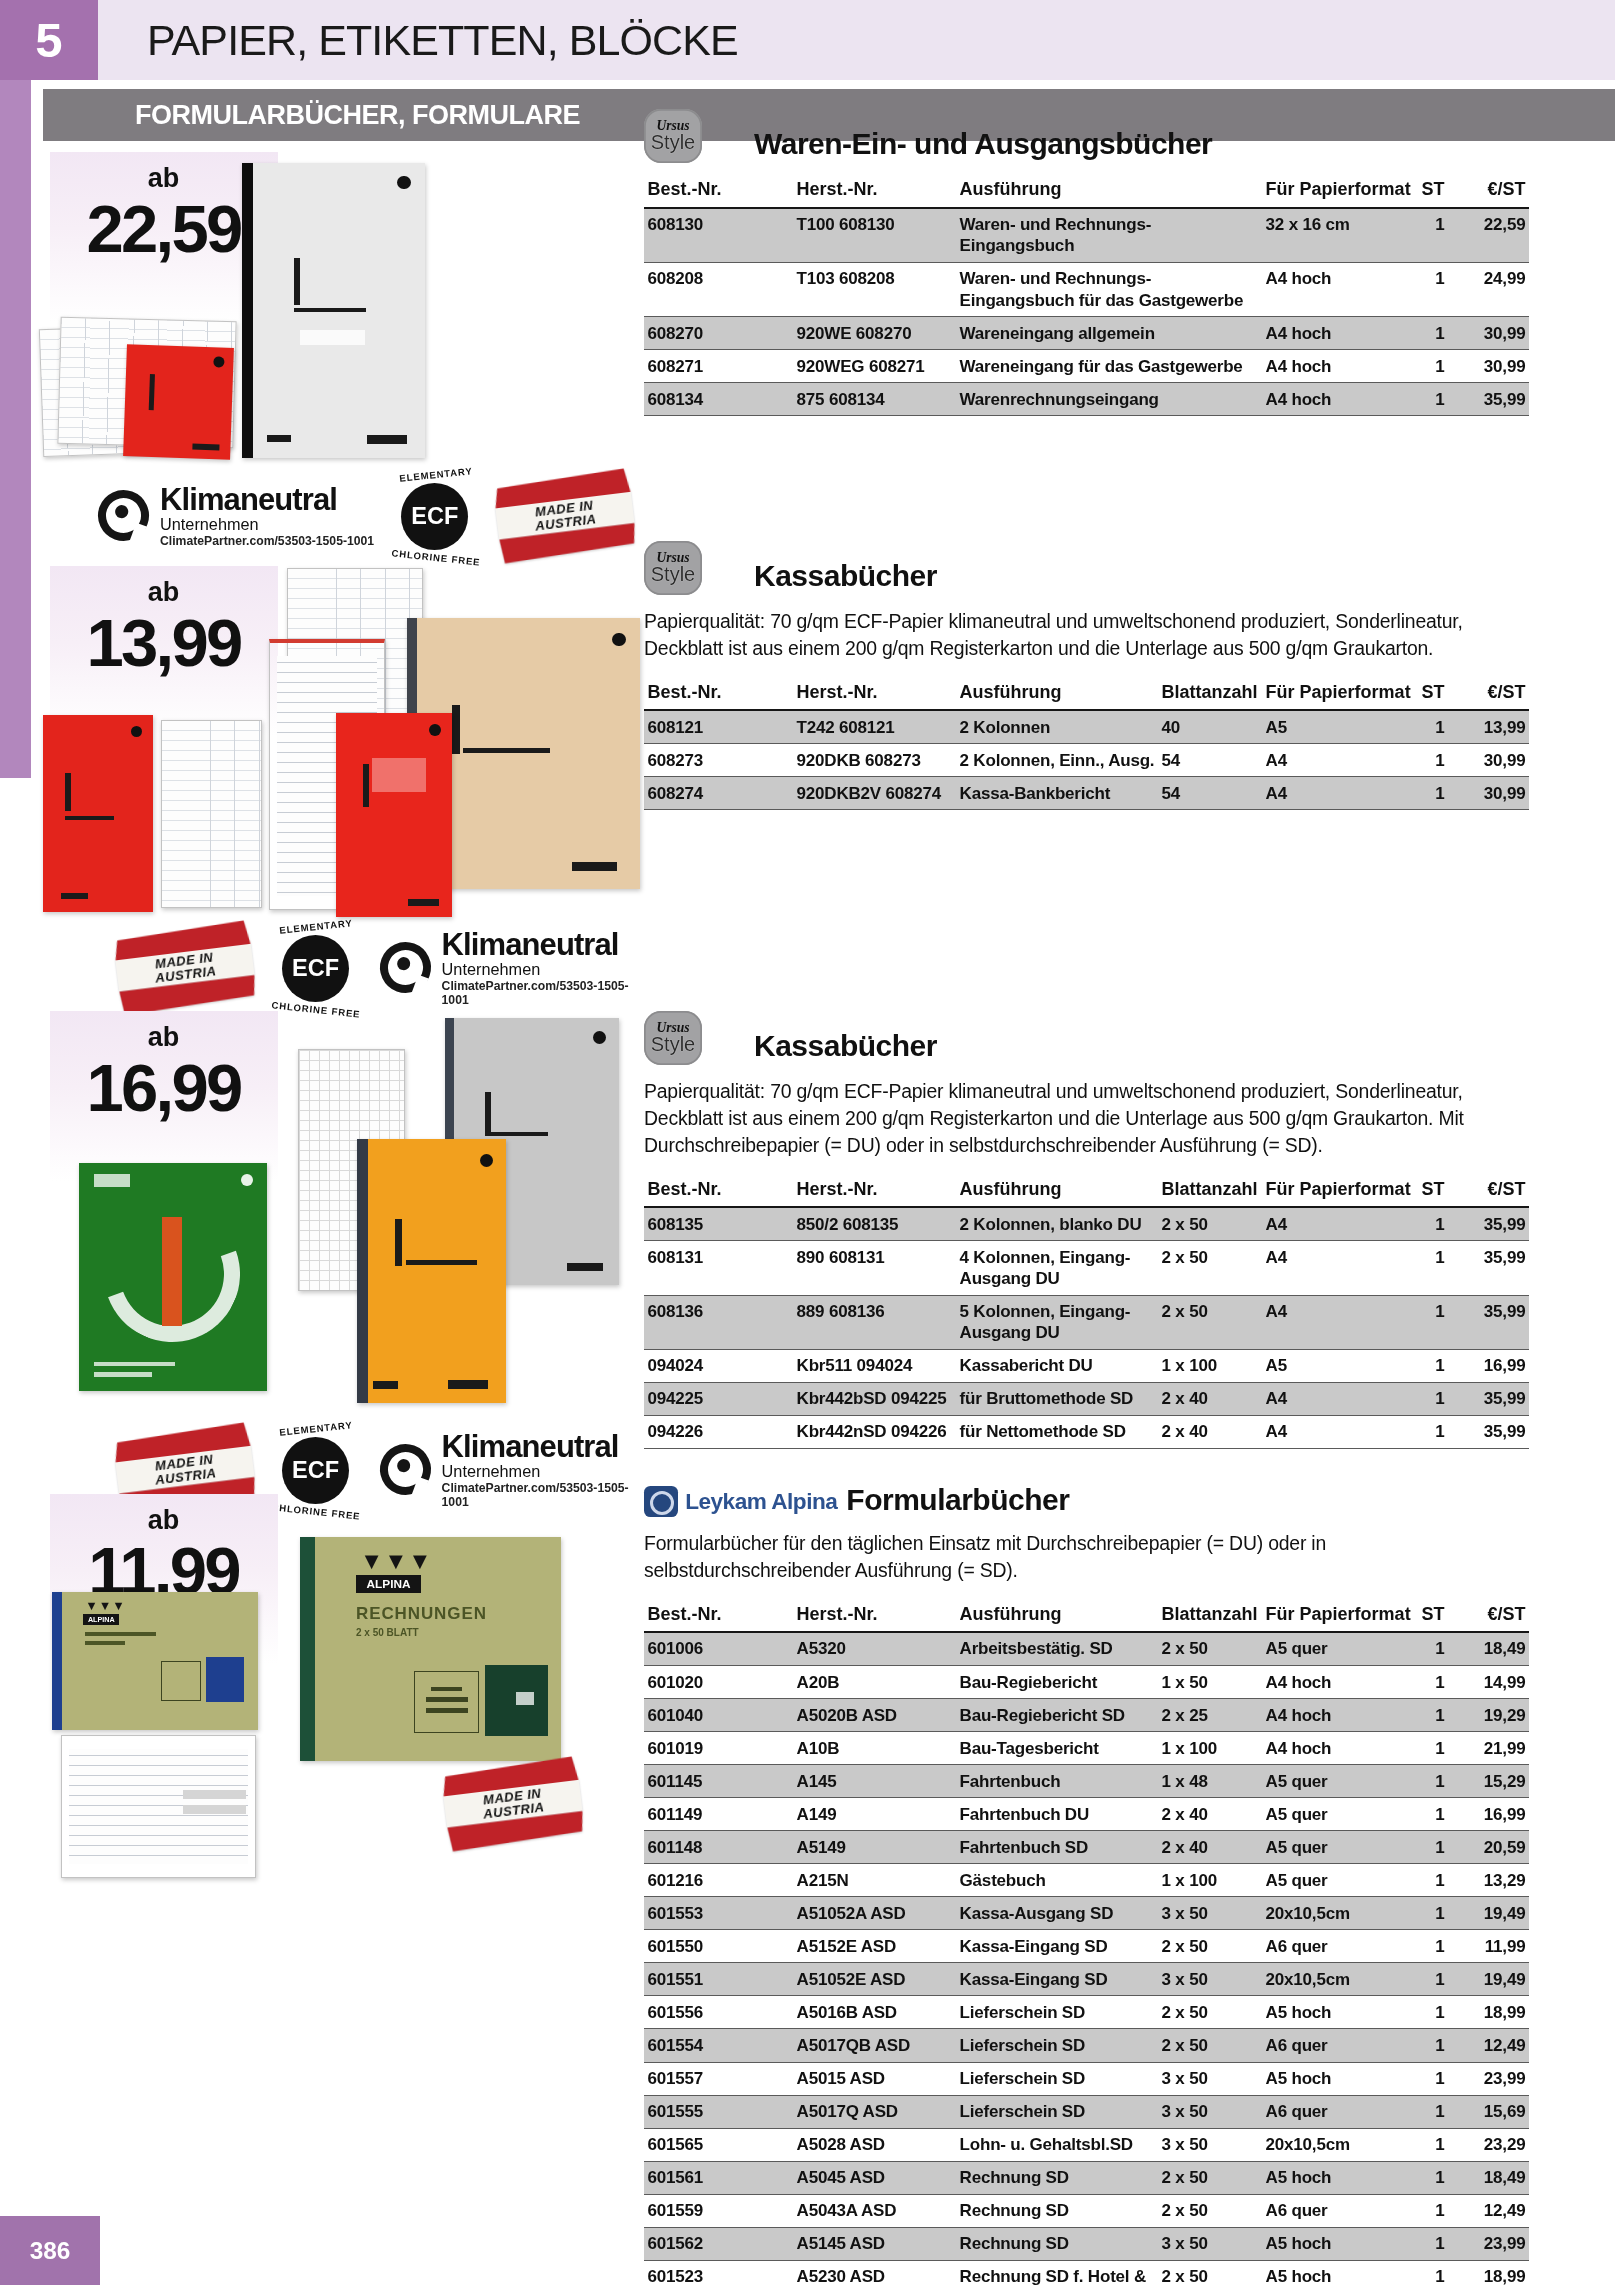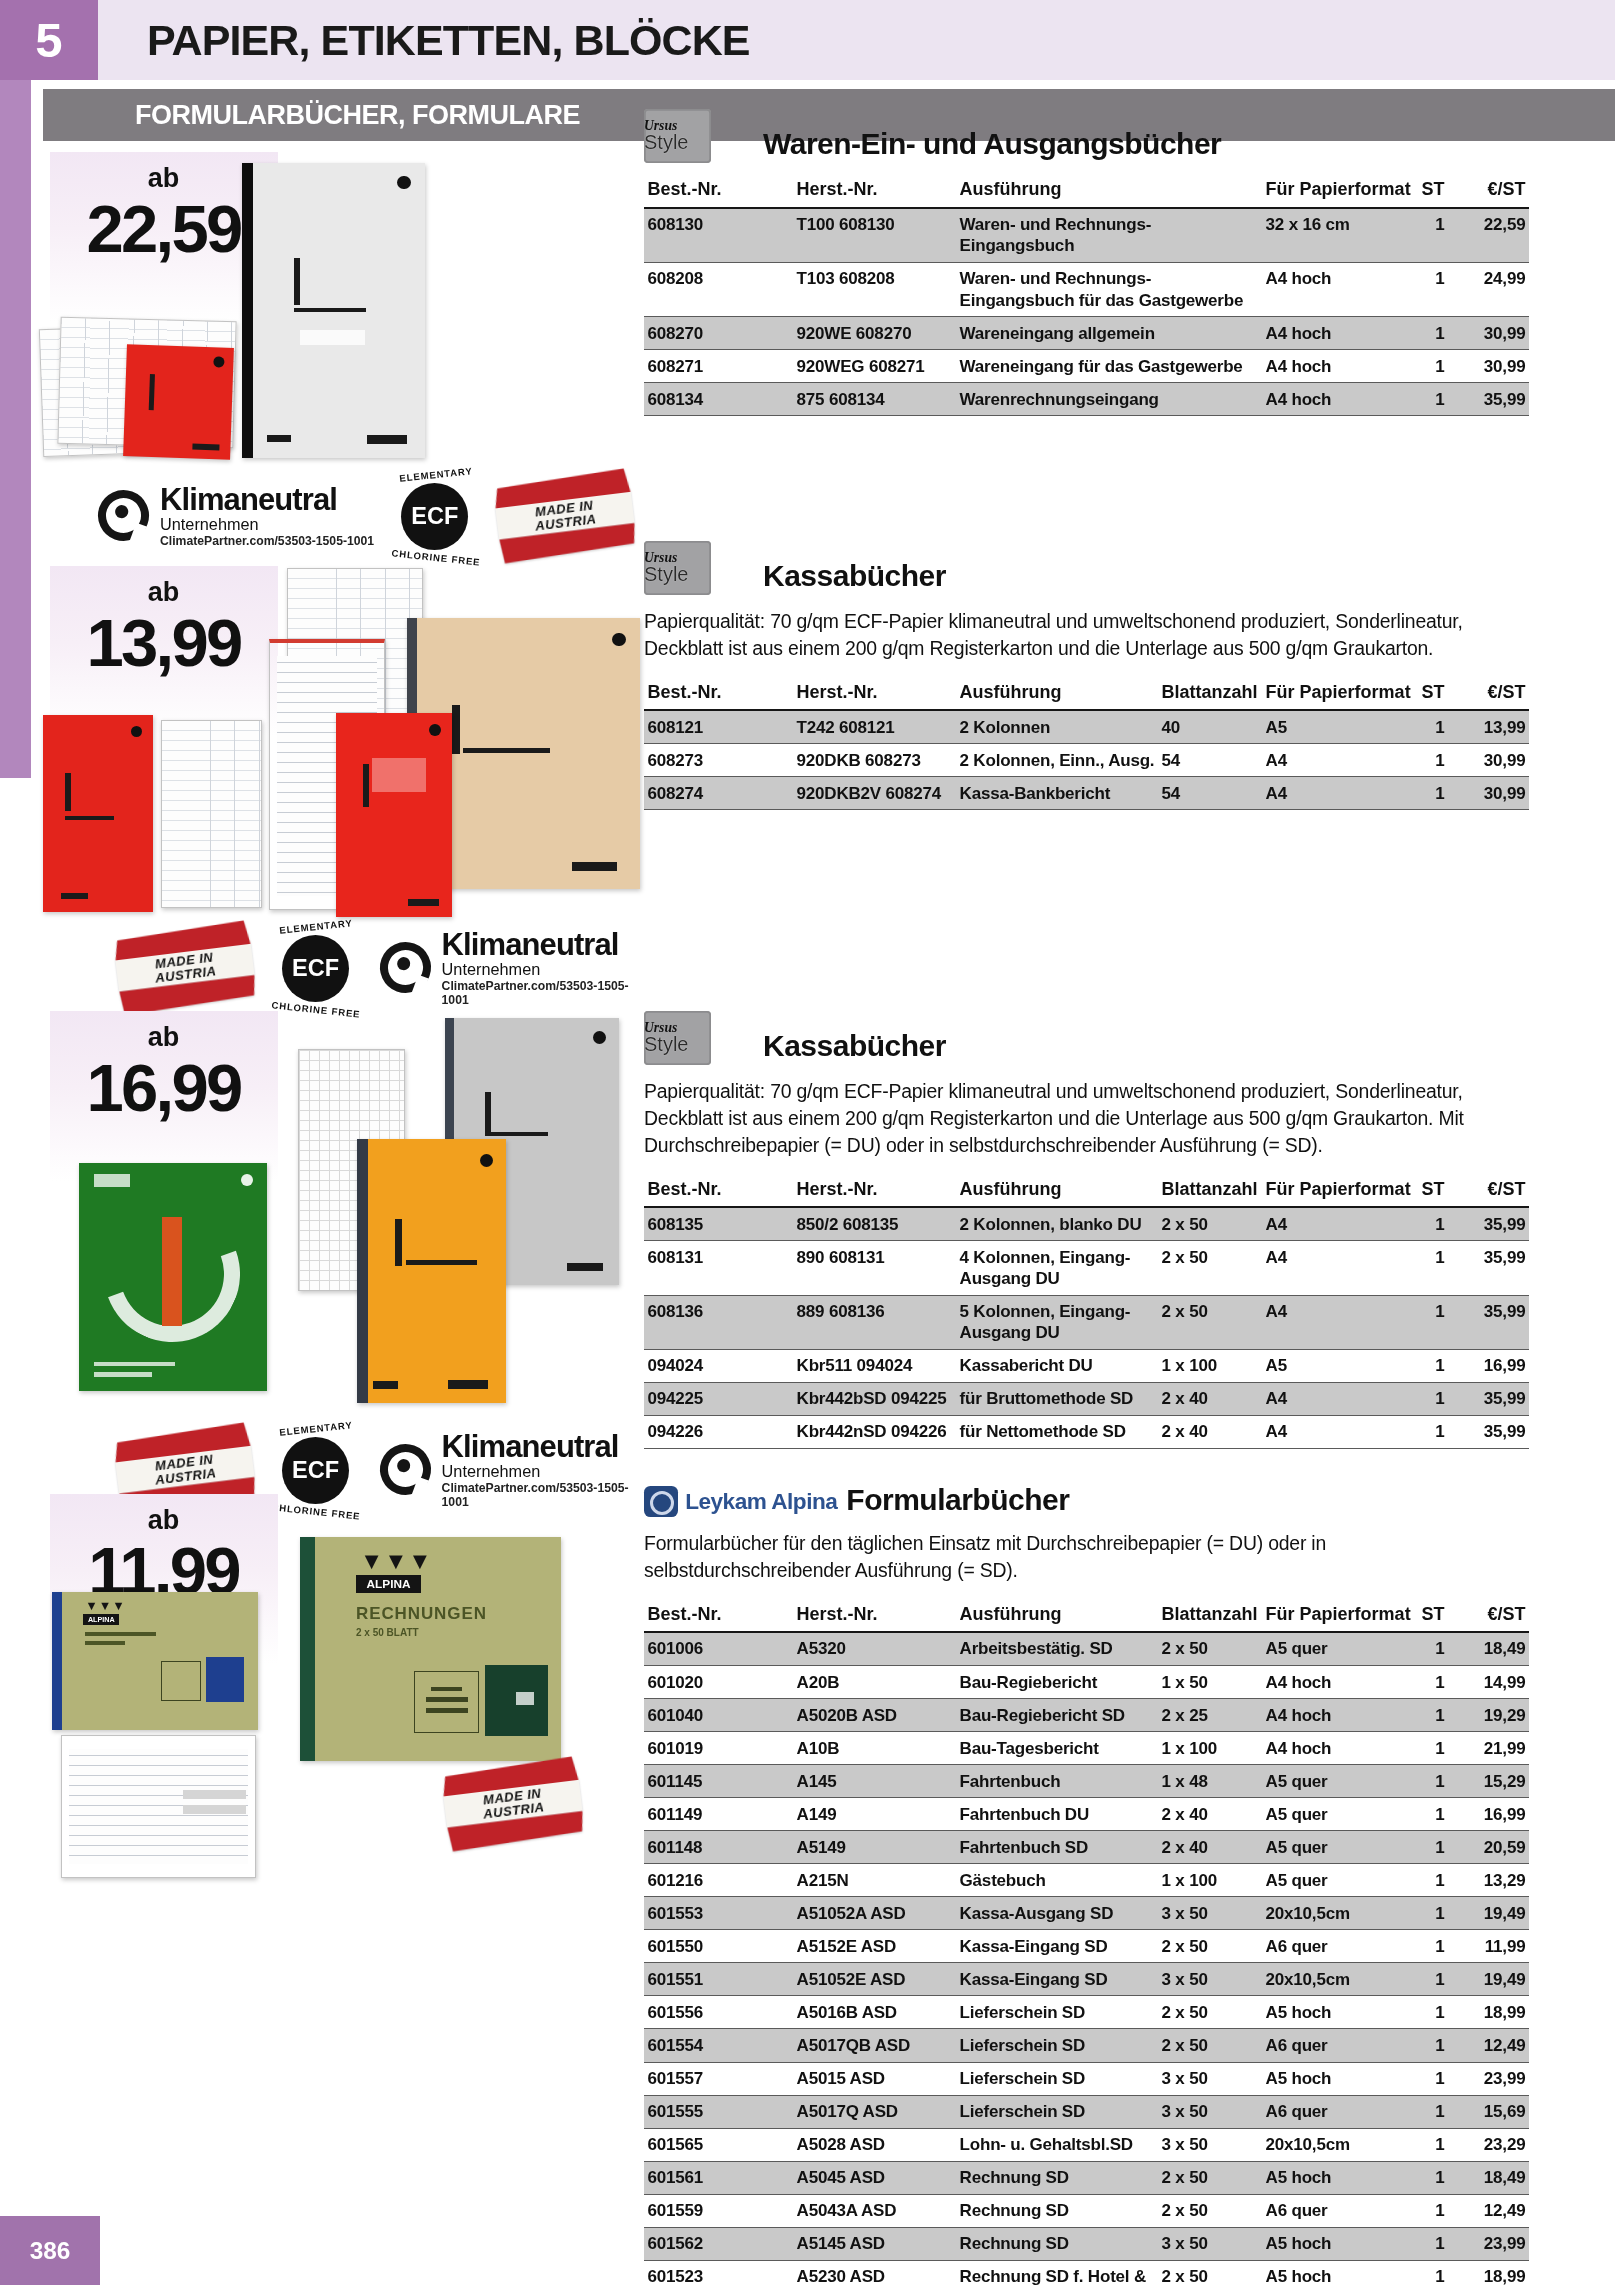--- a/index.html
+++ b/index.html
@@ -12,21 +12,21 @@
   .chapter-num {
     position:absolute; left:0; top:0; width:98px; height:80px;
     background:#a471ae; color:#fff; font-size:49px; font-weight:700;
     display:flex; align-items:center; justify-content:center;
   }
   .chapter-band {
     position:absolute; left:98px; top:0; right:0; height:80px;
     background:#ece4f1; display:flex; align-items:center;
   }
   .chapter-band h1 {
-    font-size:43px; font-weight:700; letter-spacing:-0.9px; color:#1a1a1a;
+    font-size:43px; font-weight:400; letter-spacing:-0.9px; color:#1a1a1a;
     padding-left:49px; text-transform:uppercase;
   }
   .left-stripe { position:absolute; left:0; top:80px; width:31px; height:698px; background:#b287bd; }
   .cat-band {
     position:absolute; left:43px; top:89px; right:0; height:52px;
     background:#7f7c80; display:flex; align-items:center;
   }
   .cat-band h2 { color:#fff; font-size:27px; font-weight:700; padding-left:92px; letter-spacing:-0.5px; }
   .page-num-box {
     position:absolute; left:0; top:2216px; width:100px; height:69px;
@@ -41,22 +41,22 @@
   .price-box {
     position:absolute; width:228px; height:170px; text-align:center;
     background:linear-gradient(180deg,#f2e7f4 0%, #f7eff7 45%, #ffffff 100%);
     padding-top:11px;
   }
   .price-box .ab { font-size:27px; font-weight:700; }
   .price-box .price { font-size:67px; font-weight:700; letter-spacing:-2.7px; line-height:1.05; }
   
   .brand-row { display:flex; align-items:flex-end; margin-bottom:12.7px; }
   .ursus-logo {
-    width:67px; height:54px; background:#a2a2a4; border-radius:4px;
-    display:flex; flex-direction:column; justify-content:center;
+    width:58px; height:54px; background:#a2a2a4; border-radius:17px;
+    display:flex; flex-direction:column; align-items:center; justify-content:center;
     box-shadow:inset 0 0 0 1.8px #8c8c8e; flex:none;
   }
   .ursus-logo .u1 { font-family:"Liberation Serif", serif; font-style:italic; font-weight:700; font-size:13.6px; color:#111; line-height:1; }
   .ursus-logo .u2 { font-size:20px; font-weight:400; color:#2b2b2b; line-height:1.05; text-shadow:0 0 0.9px #fff; }
   .sec-title { font-size:30px; font-weight:700; letter-spacing:-0.5px; margin-left:52px; line-height:1; padding-bottom:3.6px; }
   .leykam-row { display:flex; align-items:center; margin-bottom:11px; }
   .leykam-badge { width:34px; height:31px; background:#25477e; border-radius:6.3px; position:relative; flex:none; }
   .leykam-badge::after {
     content:""; position:absolute; left:6.3px; top:4.5px; width:18px; height:18px;
     border:3.6px solid #cdd7ea; border-radius:50%;

